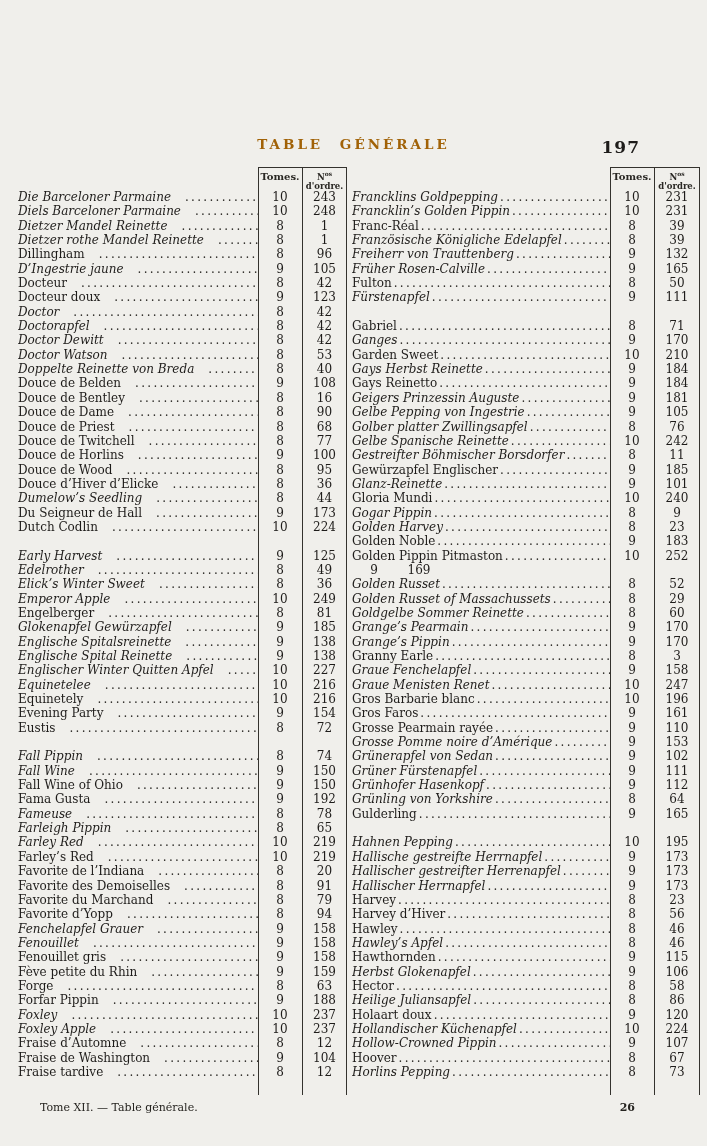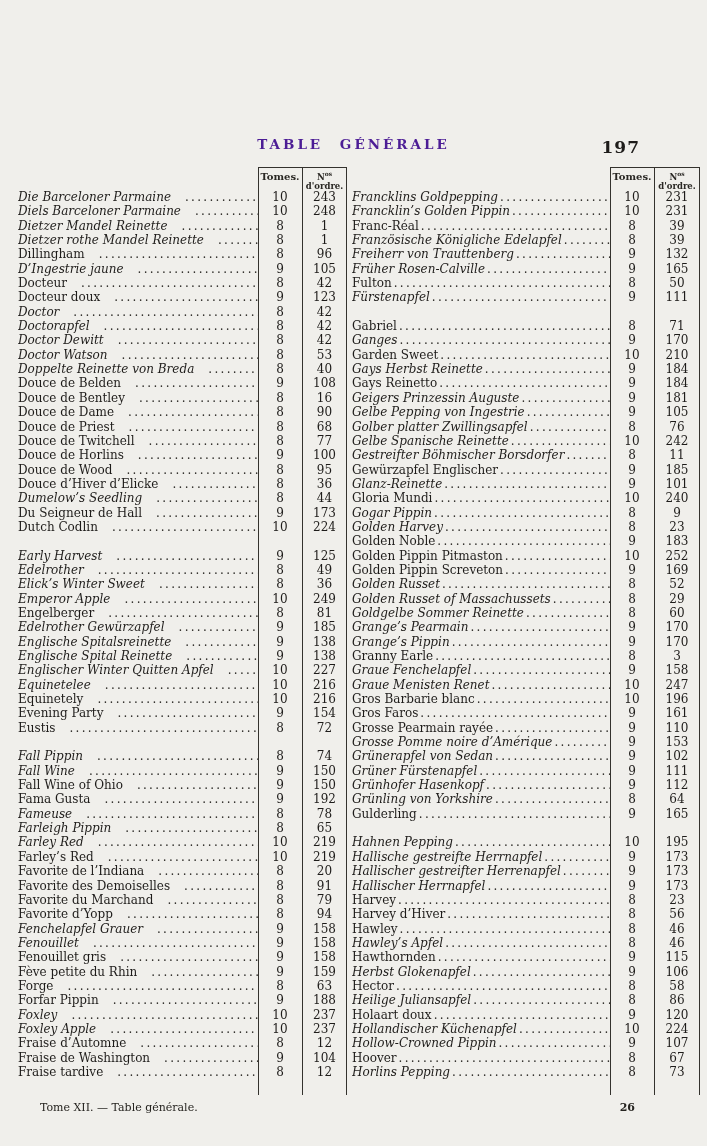--- a/index.html
+++ b/index.html
@@ -8,21 +8,21 @@
     width:707px;height:1146px;
     background:#f0efeb;
     font-family:"DejaVu Serif","Liberation Serif",serif;
     color:#1e1c1a;
     overflow:hidden;
   }
   
   .running-head{position:absolute;top:136px;left:0;width:100%;height:20px;}
   .running-head .title{
     position:absolute;left:0;right:0;text-align:center;
-    font-size:13.5px;letter-spacing:3px;word-spacing:9px;font-weight:bold;color:#4c1d95;
+    font-size:13.5px;letter-spacing:3px;word-spacing:9px;font-weight:bold;color:#a16207;
   }
   .running-head .pageno{position:absolute;right:67px;top:1px;font-size:17px;letter-spacing:1px;font-weight:bold;}
   
   .col{position:absolute;top:167px;height:928px;}
   .col-left{left:18px;width:329px;}
   .col-right{left:352px;width:348px;}
   .vrule{position:absolute;top:0;bottom:0;width:1px;background:#34322d;}
   .col-left .v1{left:240px}
   .col-left .v2{left:284px}
   .col-right .v1{left:258px}
@@ -305,21 +305,21 @@
         <div class="row">
           <span class="nm-cell">
             <span class="nm">Engelberger</span>
             <span class="dots"></span>
           </span>
           <span class="tome">8</span>
           <span class="ordre">81</span>
         </div>
         <div class="row">
           <span class="nm-cell">
-            <span class="nm it">Edelrother Gewürzapfel</span>
+            <span class="nm it">Glokenapfel Gewürzapfel</span>
             <span class="dots"></span>
           </span>
           <span class="tome">9</span>
           <span class="ordre">185</span>
         </div>
         <div class="row">
           <span class="nm-cell">
             <span class="nm it">Englische Spitalsreinette</span>
             <span class="dots"></span>
           </span>
@@ -768,24 +768,20 @@
         </div>
         <div class="row">
           <span class="nm-cell">
             <span class="nm">Golden Pippin Pitmaston</span>
             <span class="dots"></span>
           </span>
           <span class="tome">10</span>
           <span class="ordre">252</span>
         </div>
         <div class="row">
-          <span class="nm-cell">
-            <span class="nm">Golden Pippin Screveton</span>
-            <span class="dots"></span>
-          </span>
           <span class="tome">9</span>
           <span class="ordre">169</span>
         </div>
         <div class="row">
           <span class="nm-cell">
             <span class="nm it">Golden Russet</span>
             <span class="dots"></span>
           </span>
           <span class="tome">8</span>
           <span class="ordre">52</span>

